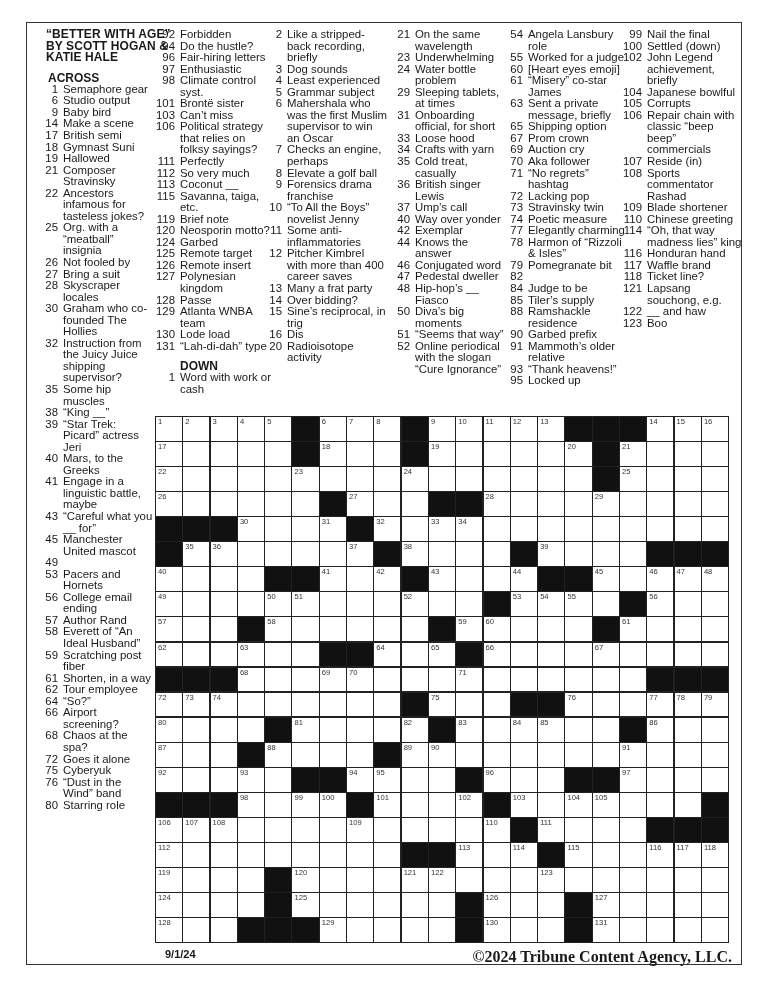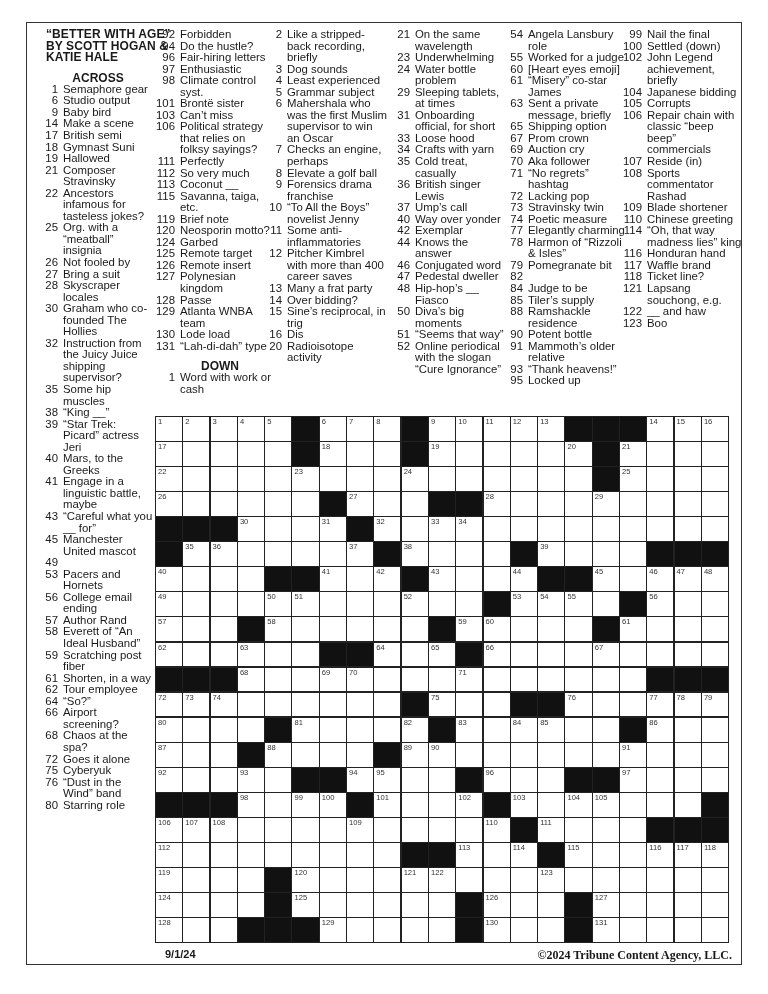--- a/index.html
+++ b/index.html
@@ -2,42 +2,42 @@
 <html><head>
 <meta charset="utf-8">
 <style>
   html, body { margin:0; padding:0; background:#ffffff; }
   body { width:768px; height:994px; position:relative; overflow:hidden;
          font-family:"Liberation Sans", sans-serif; color:#1a1a1a; }
   .frame { position:absolute; left:26px; top:22px; width:716px; height:943px;
            border:1.5px solid #333; box-sizing:border-box; }
   .col { position:absolute; top:29px; font-size:11.4px; line-height:11.55px; }
   .title { font-weight:bold; font-size:12px; line-height:11.6px; width:125px; letter-spacing:0.1px;margin-left:16px; }
-  .section-head { font-weight:bold; font-size:12px; text-align:center; margin:8px 0 0 0; line-height:12px; }
+  .section-head { font-weight:bold; font-size:12px; text-align:left; margin:8px 0 0 0; line-height:12px; }
   .clue { display:flex; }
   .clue .num { flex:0 0 auto; text-align:right; padding-right:5px; }
   .clue .txt { flex:1 1 auto; }
   #c1 { left:30px; width:124px; }   #c1 .num { width:28px; }
   #c2 { left:150px; width:126px; }  #c2 .num { width:25px; }
   #c3 { left:265px; width:122px; }  #c3 .num { width:17px; }
   #c4 { left:388px; width:120px; }  #c4 .num { width:22px; }
   #c5 { left:503px; width:125px; }  #c5 .num { width:20px; }
   #c6 { left:614px; width:128px; }  #c6 .num { width:28px; }
   #c2 .section-head { margin-left:30px; width:80px; }
   #c1 .section-head { margin-left:18px; width:100px; }
 
   .grid { position:absolute; left:155px; top:416px; width:574px; height:527px;
           display:grid; grid-template-columns:repeat(21,1fr); grid-template-rows:repeat(21,1fr);
           border:1.6px solid #222; box-sizing:border-box; background:#222; gap:1.2px; }
   .cell { background:#fff; position:relative; }
   .cell.black { background:#111; }
   .cell .n { position:absolute; left:2px; top:1px; font-size:7.6px; line-height:8px; color:#333; }
   .footer-date { position:absolute; left:157px; top:948px; font-weight:bold; font-size:11px;padding-left:8px; }
   .footer-copy { position:absolute; right:36px; top:948px; font-family:"Liberation Serif", serif;
-                 font-weight:bold; font-size:12px; }
+                 font-weight:bold; font-size:16px; }
 </style>
 </head>
 <body>
 
 <div class="frame"></div>
 
 <div class="col" id="c1">
   <div class="title">“BETTER WITH AGE” BY SCOTT HOGAN &amp; KATIE HALE</div>
   <div class="section-head">ACROSS</div>
   <div class="clues">
@@ -513,21 +513,21 @@
       <div class="clue">
         <span class="num">85</span>
         <span class="txt">Tiler’s supply</span>
       </div>
       <div class="clue">
         <span class="num">88</span>
         <span class="txt">Ramshackle residence</span>
       </div>
       <div class="clue">
         <span class="num">90</span>
-        <span class="txt">Potent bottle</span>
+        <span class="txt">Garbed prefix</span>
       </div>
       <div class="clue">
         <span class="num">91</span>
         <span class="txt">Mammoth’s older relative</span>
       </div>
       <div class="clue">
         <span class="num">93</span>
         <span class="txt">“Thank heavens!”</span>
       </div>
       <div class="clue">
@@ -545,21 +545,21 @@
       <div class="clue">
         <span class="num">100</span>
         <span class="txt">Settled (down)</span>
       </div>
       <div class="clue">
         <span class="num">102</span>
         <span class="txt">John Legend achievement, briefly</span>
       </div>
       <div class="clue">
         <span class="num">104</span>
-        <span class="txt">Japanese bidding</span>
+        <span class="txt">Japanese bowlful</span>
       </div>
       <div class="clue">
         <span class="num">105</span>
         <span class="txt">Corrupts</span>
       </div>
       <div class="clue">
         <span class="num">106</span>
         <span class="txt">Repair chain with classic “beep beep” commercials</span>
       </div>
       <div class="clue">

